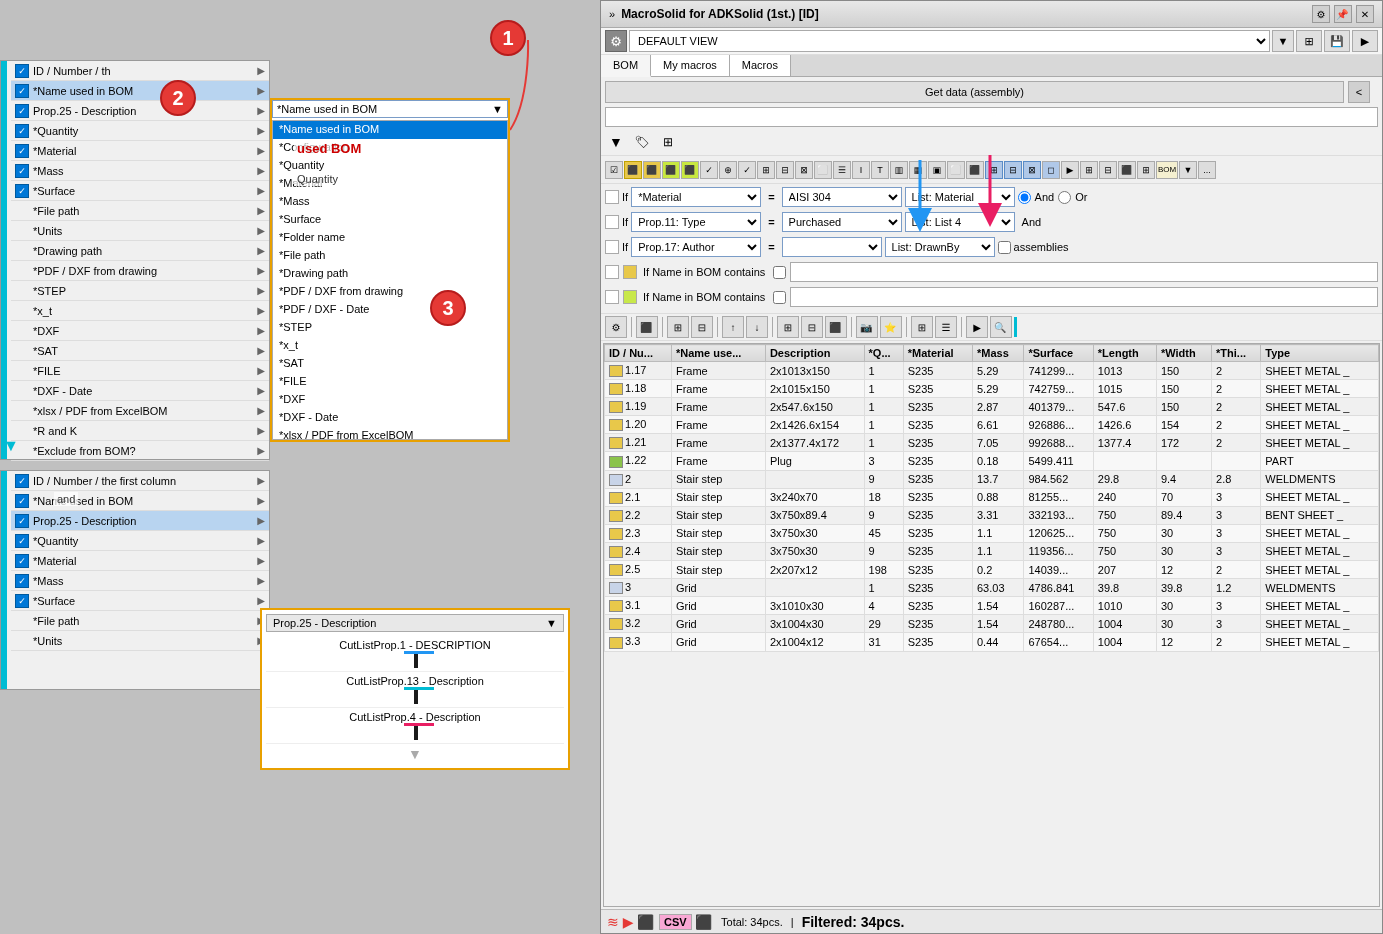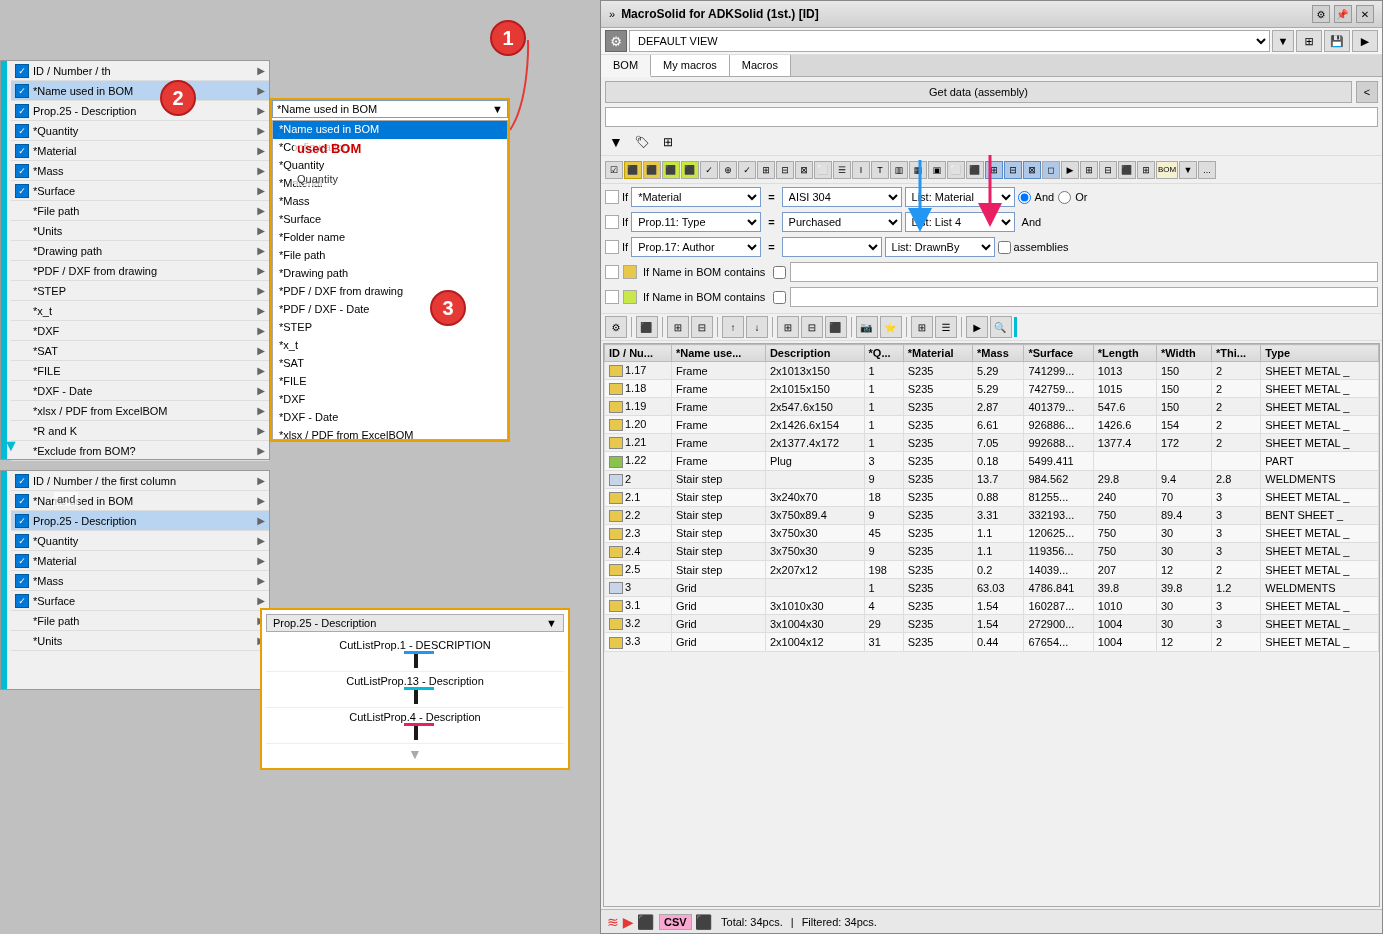--- a/index.html
+++ b/index.html
@@ -516,21 +516,21 @@
     <div class="tb-btn" style="width:26px;">💾</div>
     <div class="tb-btn" style="width:26px;">▶</div>
   </div>
 
   <div class="tab-bar">
     <div class="tab-item active">BOM</div>
     <div class="tab-item">My macros</div>
     <div class="tab-item">Macros</div>
   </div>
 
-  <div style="display:flex; align-items:center; margin: 4px 4px 2px 4px; gap:4px;">
+  <div style="display:flex; align-items:center; margin: 4px 12px 2px 4px; gap:4px;">
     <button style="flex:1; padding:4px; background:#e0e0e0; border:1px solid #aaa; cursor:pointer; font-size:11px;">Get data (assembly)</button>
     <button style="width:22px; height:22px; background:#d0d0d0; border:1px solid #aaa; font-size:11px;">&lt;</button>
   </div>
 
   <div class="search-bar">
     <input class="search-input" type="text" placeholder="" style="flex: 1 1 0%;">
   </div>
 
   <div style="display:flex; align-items:center; padding:2px 4px; gap:4px; border-bottom:1px solid #ddd;">
     <button class="filter-icon-btn">▼</button>
@@ -877,21 +877,21 @@
         <td>3</td>
         <td>SHEET METAL _</td>
       </tr>
           <tr>
         <td><span style="display:inline-flex;width:14px;height:12px;background:#e8c84a;border:1px solid #888;margin-right:2px;vertical-align:middle;"></span>3.2</td>
         <td>Grid</td>
         <td>3x1004x30</td>
         <td>29</td>
         <td>S235</td>
         <td>1.54</td>
-        <td>272900...</td>
+        <td>248780...</td>
         <td>1004</td>
         <td>30</td>
         <td>3</td>
         <td>SHEET METAL _</td>
       </tr>
           <tr>
         <td><span style="display:inline-flex;width:14px;height:12px;background:#e8c84a;border:1px solid #888;margin-right:2px;vertical-align:middle;"></span>3.3</td>
         <td>Grid</td>
         <td>2x1004x12</td>
         <td>31</td>
@@ -910,21 +910,21 @@
   <div class="status-bar">
     <div style="display:flex; gap:4px; align-items:center;">
       <span style="font-size:14px; color:#e53935;">≋</span>
       <span style="font-size:14px; color:#e53935;">▶</span>
       <span style="font-size:14px; color:#ff9800;">⬛</span>
       <span style="font-size:11px; font-weight:bold; background:#f9a8d4; border:1px solid #aaa; padding:1px 4px; cursor:pointer;">CSV</span>
       <span style="font-size:14px;">⬛</span>
     </div>
     <span style="font-size:11px;">Total: 34pcs.</span>
     <span>|</span>
-    <span style="font-size:11px;">Filtered: 34pcs.</span>
+    <span style="font-size:14px;font-weight:bold;">Filtered: 34pcs.</span>
   </div>
 </div>
 
 <svg style="position:absolute; left:890px; top:155px; z-index:15; pointer-events:none;" width="60" height="80">
   <defs>
     <marker id="arrowBlue" markerWidth="8" markerHeight="8" refX="4" refY="4" orient="auto">
       <path d="M0,0 L8,4 L0,8 Z" fill="#2196F3"></path>
     </marker>
   </defs>
   <path d="M30,5 L30,65" stroke="#2196F3" stroke-width="3" fill="none" marker-end="url(#arrowBlue)"></path>

